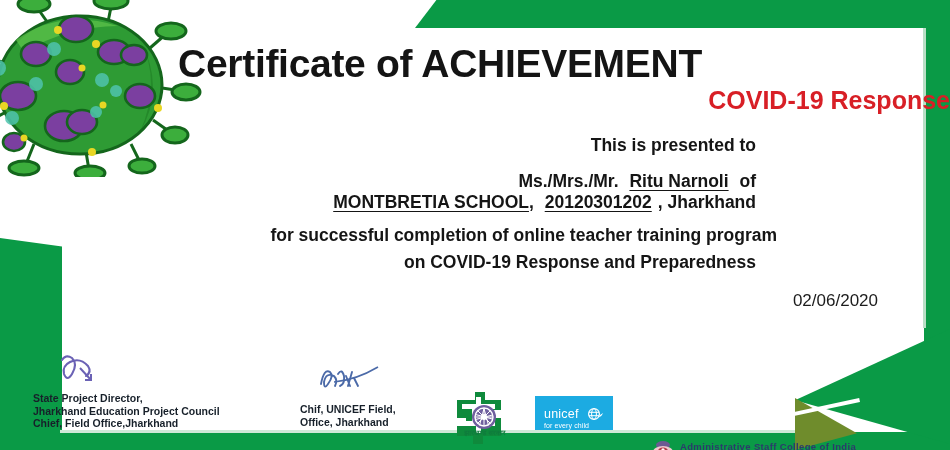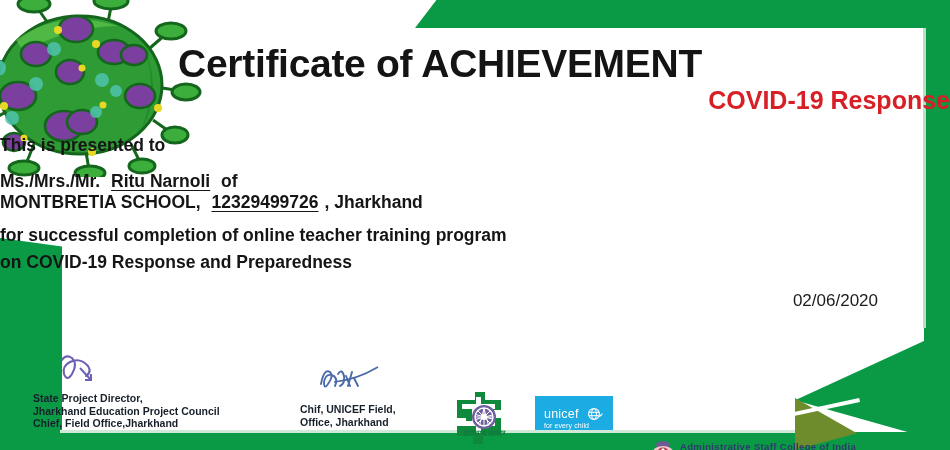--- a/index.html
+++ b/index.html
@@ -55,33 +55,33 @@
   
   .title{
     position:absolute;left:0;top:42px;width:880px;text-align:center;
     font-size:39px;font-weight:bold;color:#141414;letter-spacing:-0.3px;
   }
   .subtitle{
     position:absolute;left:0;top:86px;width:950px;text-align:right;
     font-size:25px;font-weight:bold;color:#d81f26;
   }
   .line{
-    position:absolute;left:0;width:756px;text-align:left;
+    position:absolute;left:0;width:756px;text-align:right;
     font-size:17.5px;font-weight:bold;color:#151515;
   }
   .l1{top:135px;}
   .l2{top:155px;margin-top:16px;}
   .l3{top:192px;}
-  .l4{top:225px;}
+  .l4{top:225px;padding-left:21px;}
   .l5{top:252px;}
   .blank{
     text-decoration:underline;text-underline-offset:3px;
     padding:0 6px;white-space:pre;
   }
-  .ul{text-underline-offset:3px;}
+  .ul{text-decoration:underline;text-underline-offset:3px;}
   .date{
     position:absolute;left:0;top:291px;width:878px;text-align:right;
     font-size:17px;color:#1c1c1c;font-weight:normal;
   }
 
   
   .sig{position:absolute;font-size:10.5px;font-weight:bold;color:#17202a;line-height:12.5px;}
   .sig1{left:33px;top:392px;}
   .sig2{left:300px;top:403px;}
   .sign-glyph{position:absolute;font-style:italic;color:#6b62b5;}
@@ -198,21 +198,21 @@
   <div class="line l1">This is presented to</div>
 
   <div class="line l2">
     <span>Ms./Mrs./Mr.</span>
     <span class="blank">Ritu Narnoli</span>
     <span>of</span>
   </div>
 
   <div class="line l3">
     <span class="ul">MONTBRETIA SCHOOL</span><span>,</span>
-    <span class="blank">12329499726</span><span>, Jharkhand</span>
+    <span class="blank">20120301202</span><span>, Jharkhand</span>
   </div>
 
   <div class="line l4">for successful completion of online teacher training program</div>
   <div class="line l5">on COVID-19 Response and Preparedness</div>
 
   <div class="date">02/06/2020</div>
 
   <div class="sign-glyph sign1">
     <svg width="40" height="34" viewBox="0 0 40 34">
       <path d="M4 8 Q8 2 14 6 Q20 12 14 22 Q9 30 6 22 Q4 14 12 10 Q22 5 30 14 Q34 20 28 24" fill="none" stroke="#6b62b5" stroke-width="2.1" stroke-linecap="round"></path>

